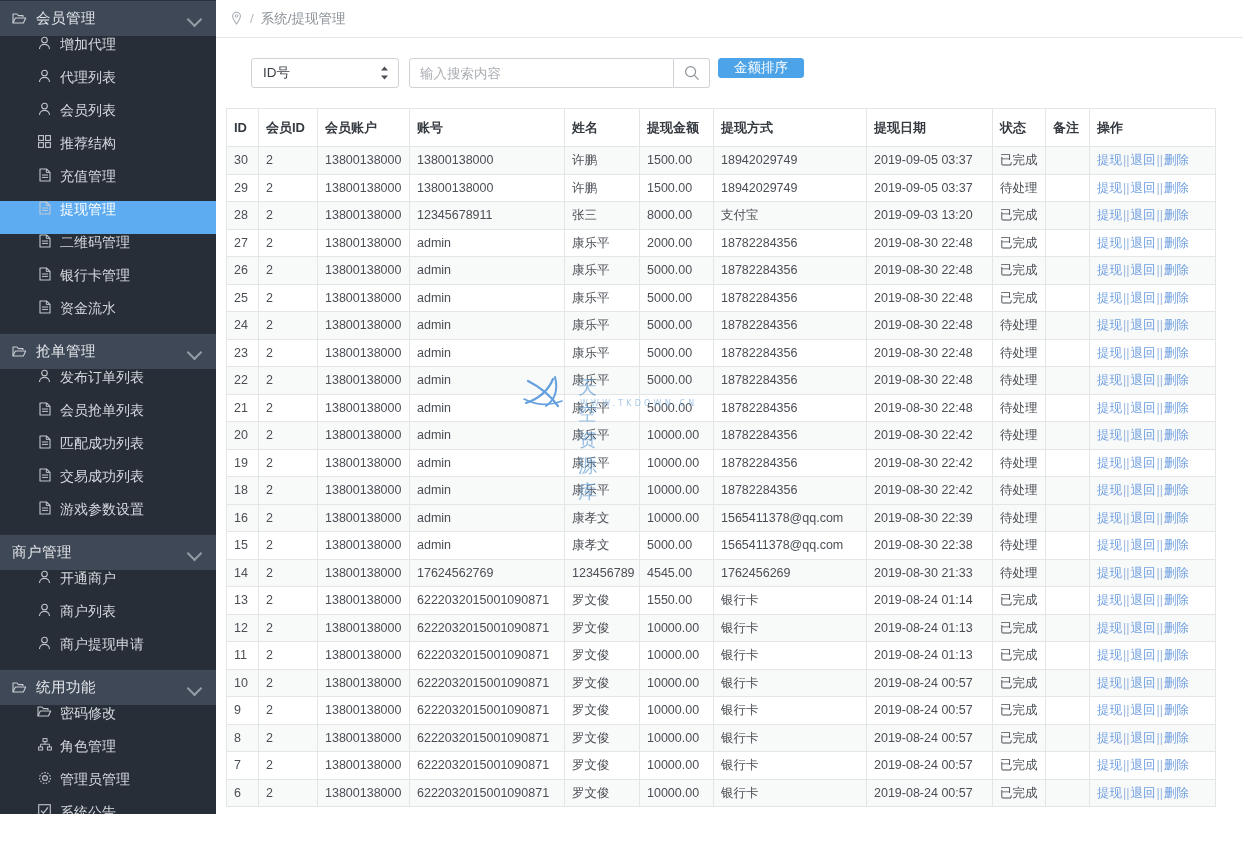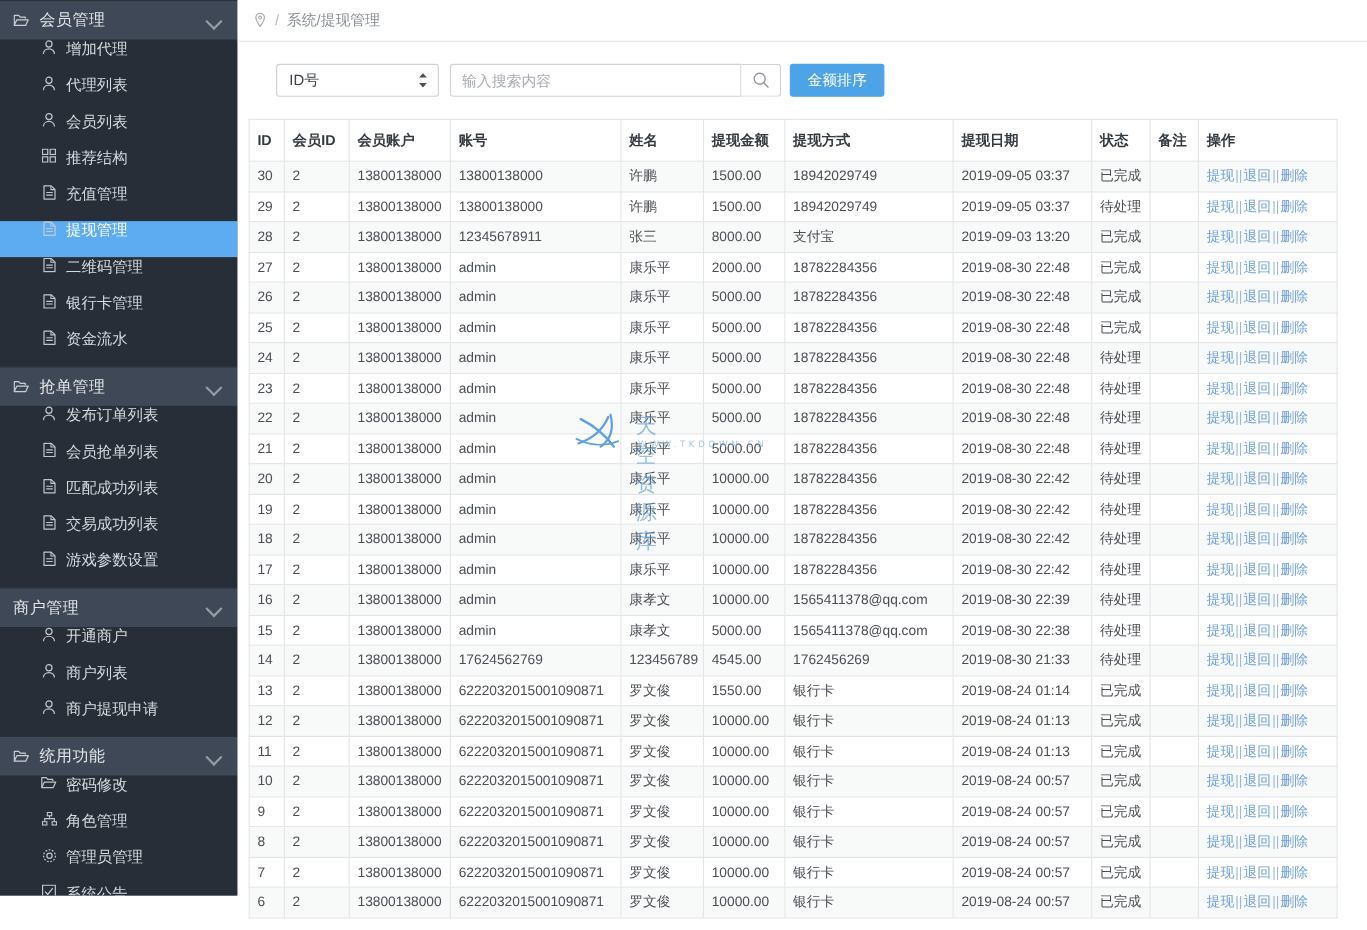--- a/index.html
+++ b/index.html
@@ -109,21 +109,21 @@
   .search-input::placeholder { color: #a9adb2; }
   .search-btn {
     width: 36px; height: 30px;
     border: 1px solid #cfd2d6; border-left: none;
     border-radius: 0 3px 3px 0;
     background: #fff;
     display: flex; align-items: center; justify-content: center;
     cursor: pointer;
   }
   .sort-btn {
-    height: 30px;
+    height: 20px;
     margin-left: 8px;
     background: #4ca3e8;
     border: 1px solid #4ca3e8;
     border-radius: 3px;
     color: #fff; font-size: 13.5px;
     padding: 0 15px;
     display: flex; align-items: center;
     cursor: pointer;
     font-family: "Liberation Sans", "DejaVu Sans", sans-serif;
   }
@@ -675,33 +675,20 @@
               <td>13800138000</td>
               <td>admin</td>
               <td>康乐平</td>
               <td>10000.00</td>
               <td>18782284356</td>
               <td>2019-08-30 22:42</td>
               <td>待处理</td>
               <td></td>
               <td class="act"><a>提现</a><span class="bar">||</span><a>退回</a><span class="bar">||</span><a>删除</a></td>
             </tr>
-            <tr class="even">
-              <td>17</td>
-              <td>2</td>
-              <td>13800138000</td>
-              <td>admin</td>
-              <td>康乐平</td>
-              <td>10000.00</td>
-              <td>18782284356</td>
-              <td>2019-08-30 22:42</td>
-              <td>待处理</td>
-              <td></td>
-              <td class="act"><a>提现</a><span class="bar">||</span><a>退回</a><span class="bar">||</span><a>删除</a></td>
-            </tr>
             <tr class="odd">
               <td>16</td>
               <td>2</td>
               <td>13800138000</td>
               <td>admin</td>
               <td>康孝文</td>
               <td>10000.00</td>
               <td>1565411378@qq.com</td>
               <td>2019-08-30 22:39</td>
               <td>待处理</td>

